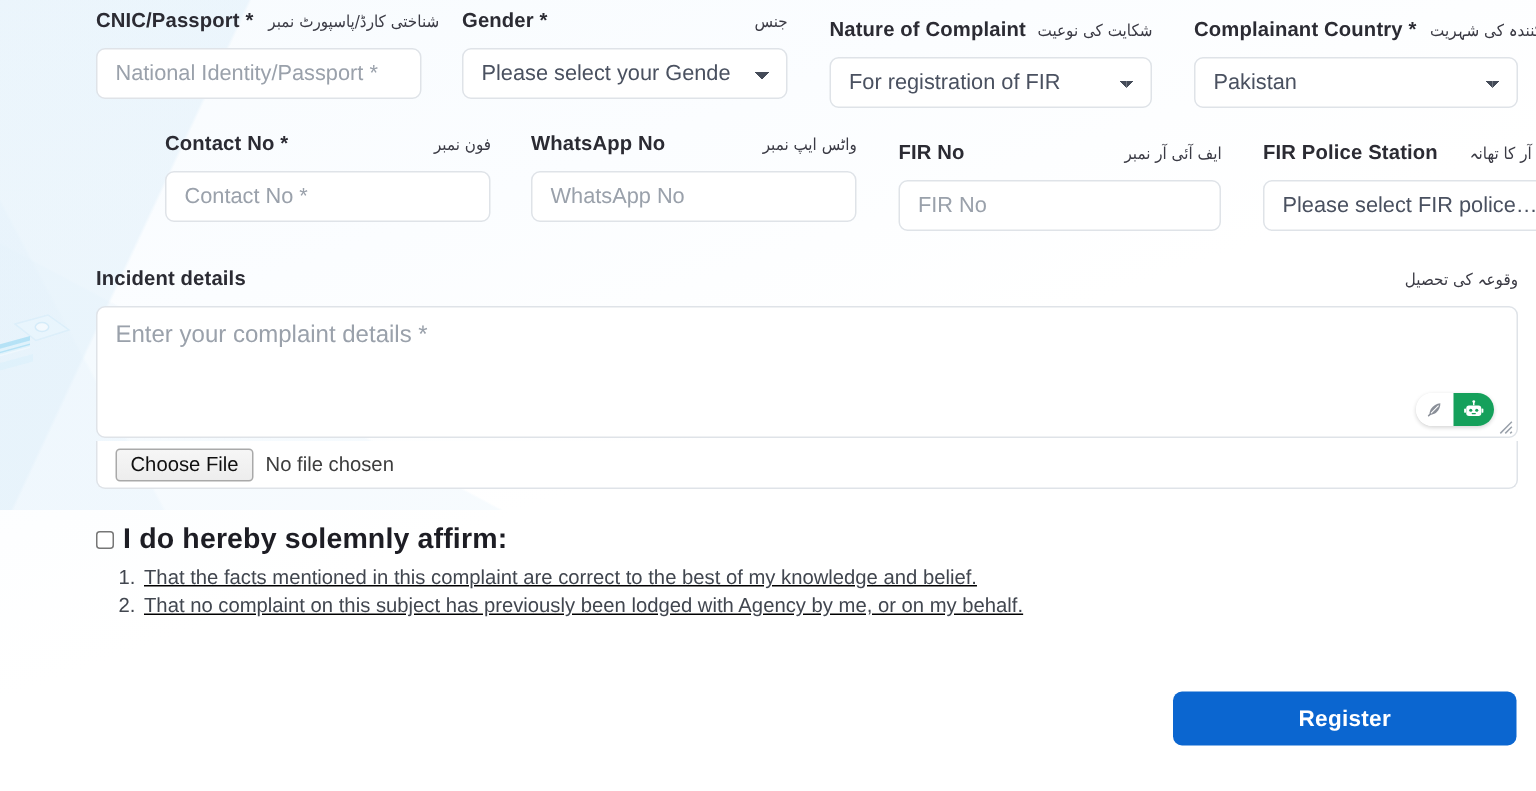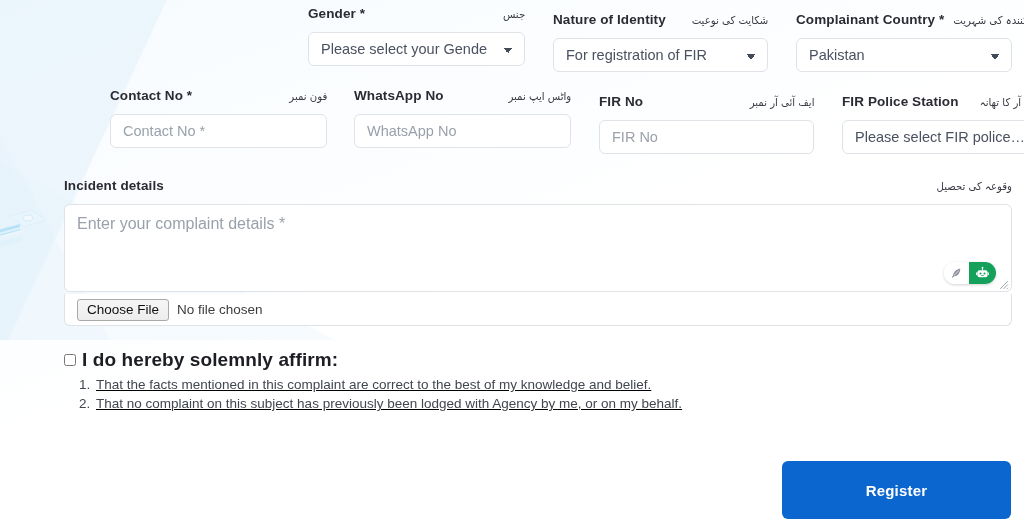--- a/index.html
+++ b/index.html
@@ -229,21 +229,21 @@
     font-size: 13.5px;
     color: #41464f;
     line-height: 19px;
     padding-left: 2px;
   }
 
   
   .register-btn {
     position: absolute;
     left: 782px; top: 461px;
-    width: 229px; height: 58px;
+    width: 229px; height: 36px;
     background: #0b66d0;
     border: none;
     border-radius: 6px;
     color: #ffffff;
     font-size: 15px;
     font-weight: 700;
     letter-spacing: .2px;
     cursor: pointer;
     font-family: "Liberation Sans", sans-serif;
   }
@@ -261,34 +261,41 @@
       <path d="M2 33 L24 27 L24 29 L2 35 Z" fill="#ffffff" opacity=".7"></path>
       <path d="M2 36 L24 30 L24 32 L2 38 Z" fill="#ffffff" opacity=".7"></path>
       <path d="M4 42 L26 36 L26 41 L4 47 Z" fill="#cfeefb" opacity=".7"></path>
     </g>
   </svg>
 
   <div class="form-wrap">
 
     <div class="row" style="top:6px;">
 
+      <div class="col col-1">
+        <div class="label-line">
+          <span class="lbl-en">CNIC/Passport *</span>
+          <span class="lbl-ur">شناختی کارڈ/پاسپورٹ نمبر</span>
+        </div>
+        <input class="ctrl" type="text" placeholder="National Identity/Passport *" style="">
+      </div>
 
       <div class="col col-2">
         <div class="label-line">
           <span class="lbl-en">Gender *</span>
           <span class="lbl-ur">جنس</span>
         </div>
         <select class="ctrl">
           <option>Please select your Gende</option>
         </select>
       </div>
 
       <div class="col col-3">
         <div class="label-line">
-          <span class="lbl-en">Nature of Identity</span>
+          <span class="lbl-en">Nature of Complaint</span>
           <span class="lbl-ur">شکایت کی نوعیت</span>
         </div>
         <select class="ctrl">
           <option>For registration of FIR</option>
         </select>
       </div>
 
       <div class="col col-4">
         <div class="label-line">
           <span class="lbl-en">Complainant Country *</span>

